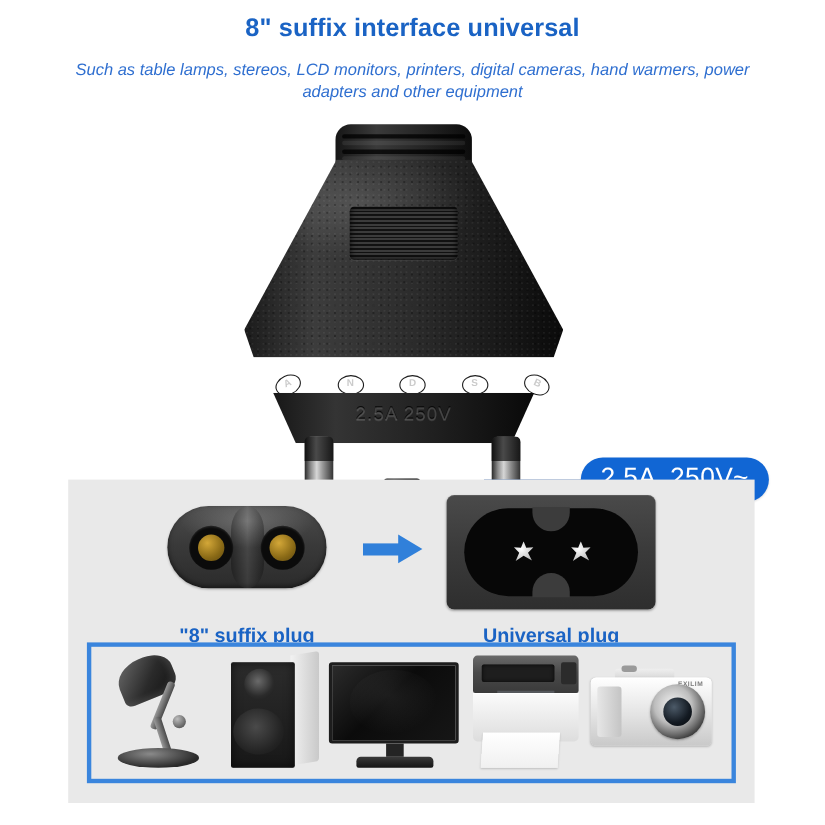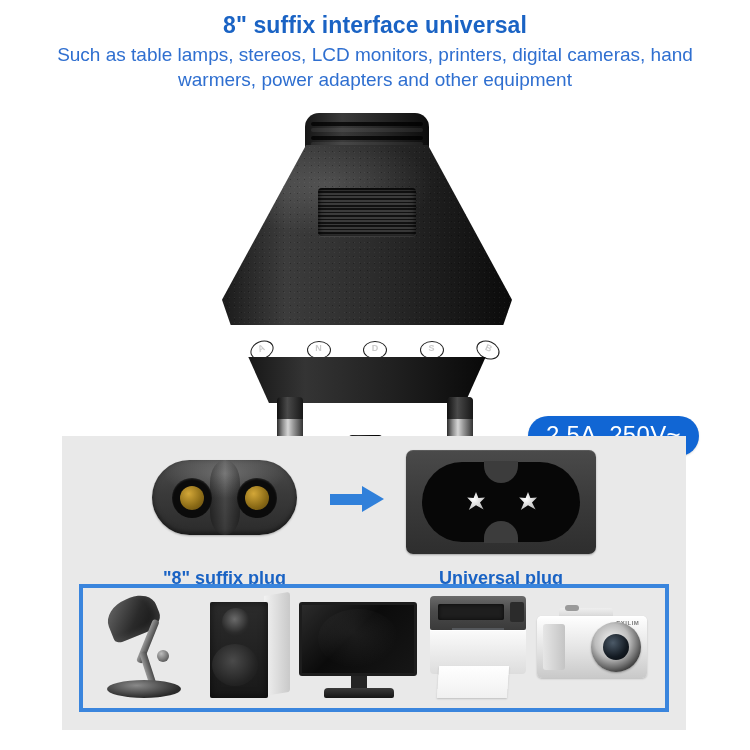--- a/index.html
+++ b/index.html
@@ -14,22 +14,22 @@
   .page{position:relative;width:750px;height:750px;}
 
   
   .header{position:absolute;left:0;top:0;width:750px;text-align:center;}
   .title{
     margin:0;padding:12px 0 0 0;
     font-size:23px;font-weight:bold;color:#1a63c4;
     letter-spacing:.1px;line-height:1.15;
   }
   .subtitle{
-    margin:5px auto 0 auto;width:640px;
-    font-size:19px;color:#2f6fd0;line-height:1.3;font-weight:normal;
+    margin:16px auto 0 auto;width:640px;
+    font-size:15px;color:#2f6fd0;line-height:1.3;font-weight:normal;font-style:italic;
   }
 
   
   .hero{position:absolute;left:0;top:105px;width:750px;height:330px;}
 
   
   .cable{
     position:absolute;left:349px;top:330px;width:33px;height:120px;
     background:linear-gradient(to right,#141414 0%,#2f2f2f 28%,#101010 62%,#000 100%);
     border-radius:3px;
@@ -373,20 +373,21 @@
 
     <div class="certs">
       <span class="cert c1">A</span>
       <span class="cert c2">N</span>
       <span class="cert c3">D</span>
       <span class="cert c4">S</span>
       <span class="cert c5">B</span>
     </div>
 
     <div class="faceplate"></div>
+    <div class="emboss">2.5A 250V</div>
 
     <div class="prong left"></div>
     <div class="prong right"></div>
 
     <div class="callout-line"></div>
     <div class="badge">2.5A  250V~</div>
   </div>
 
   <div class="panel">
 

